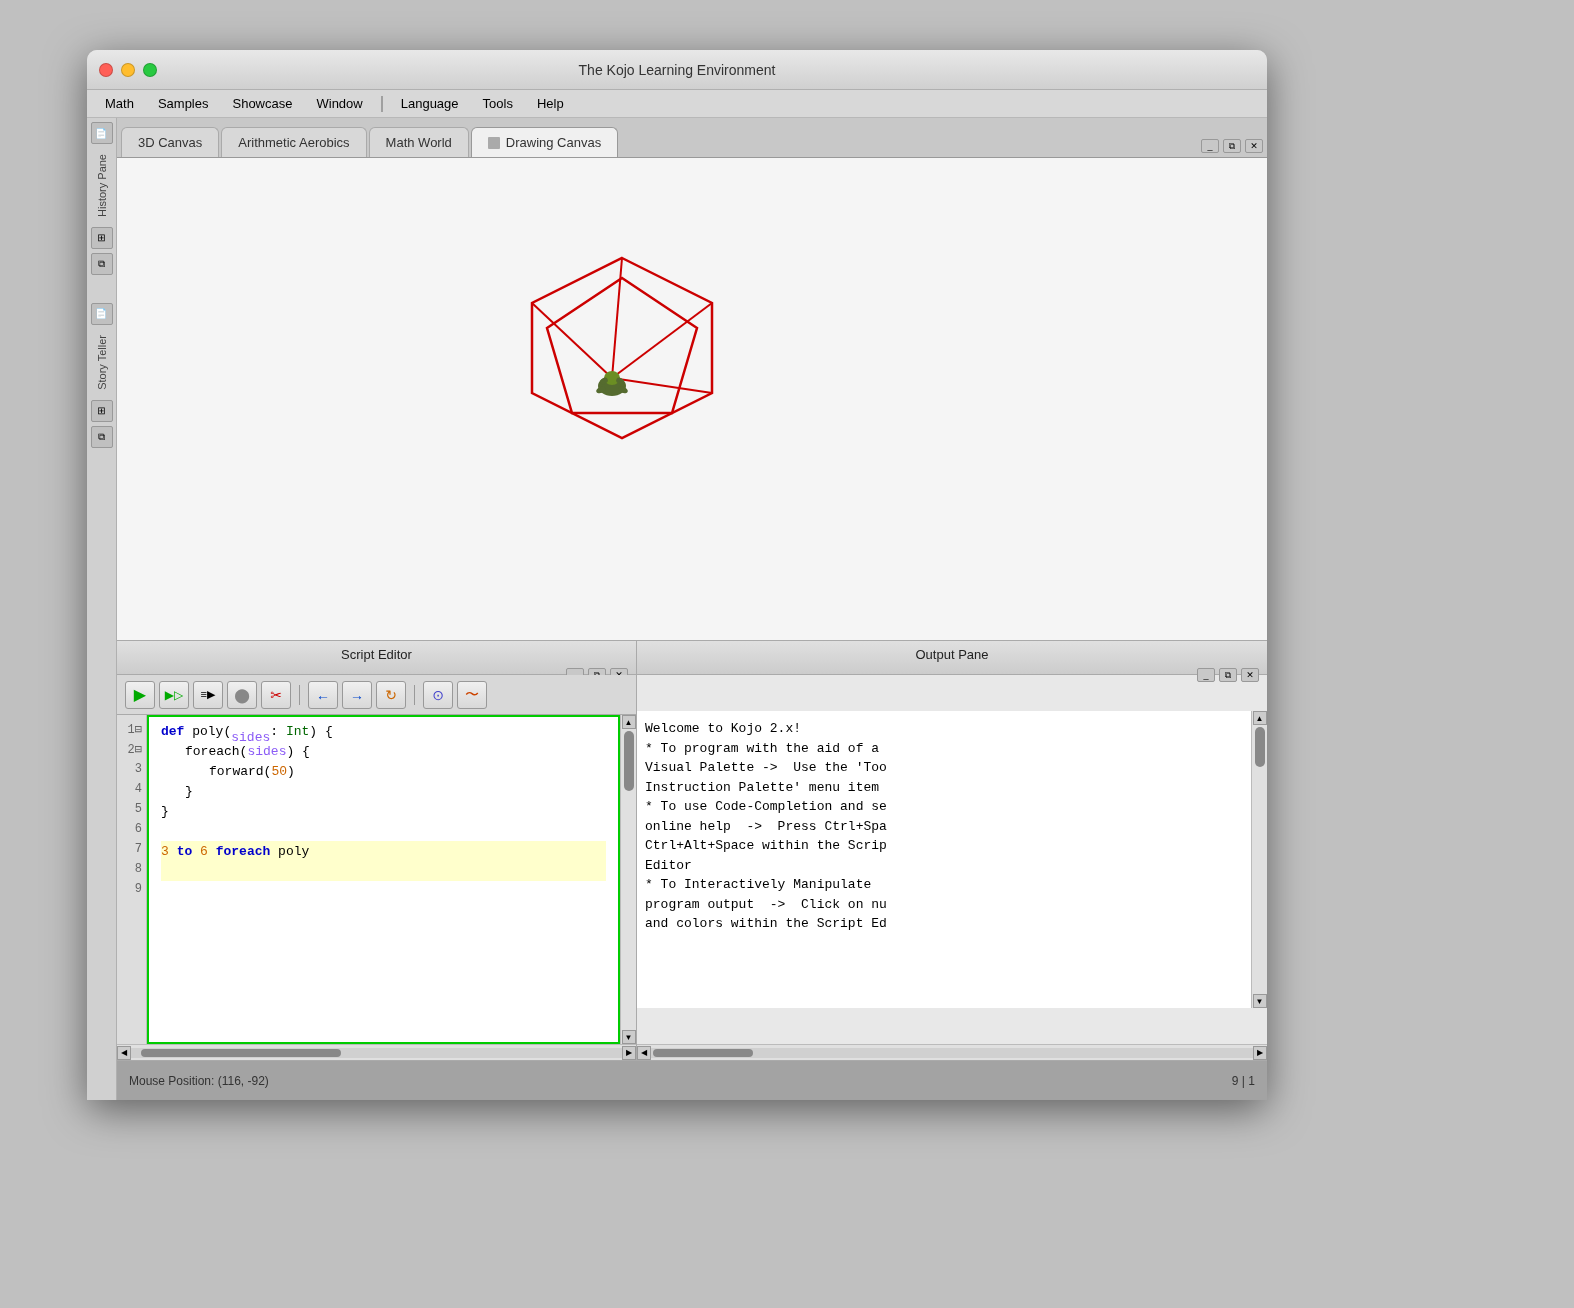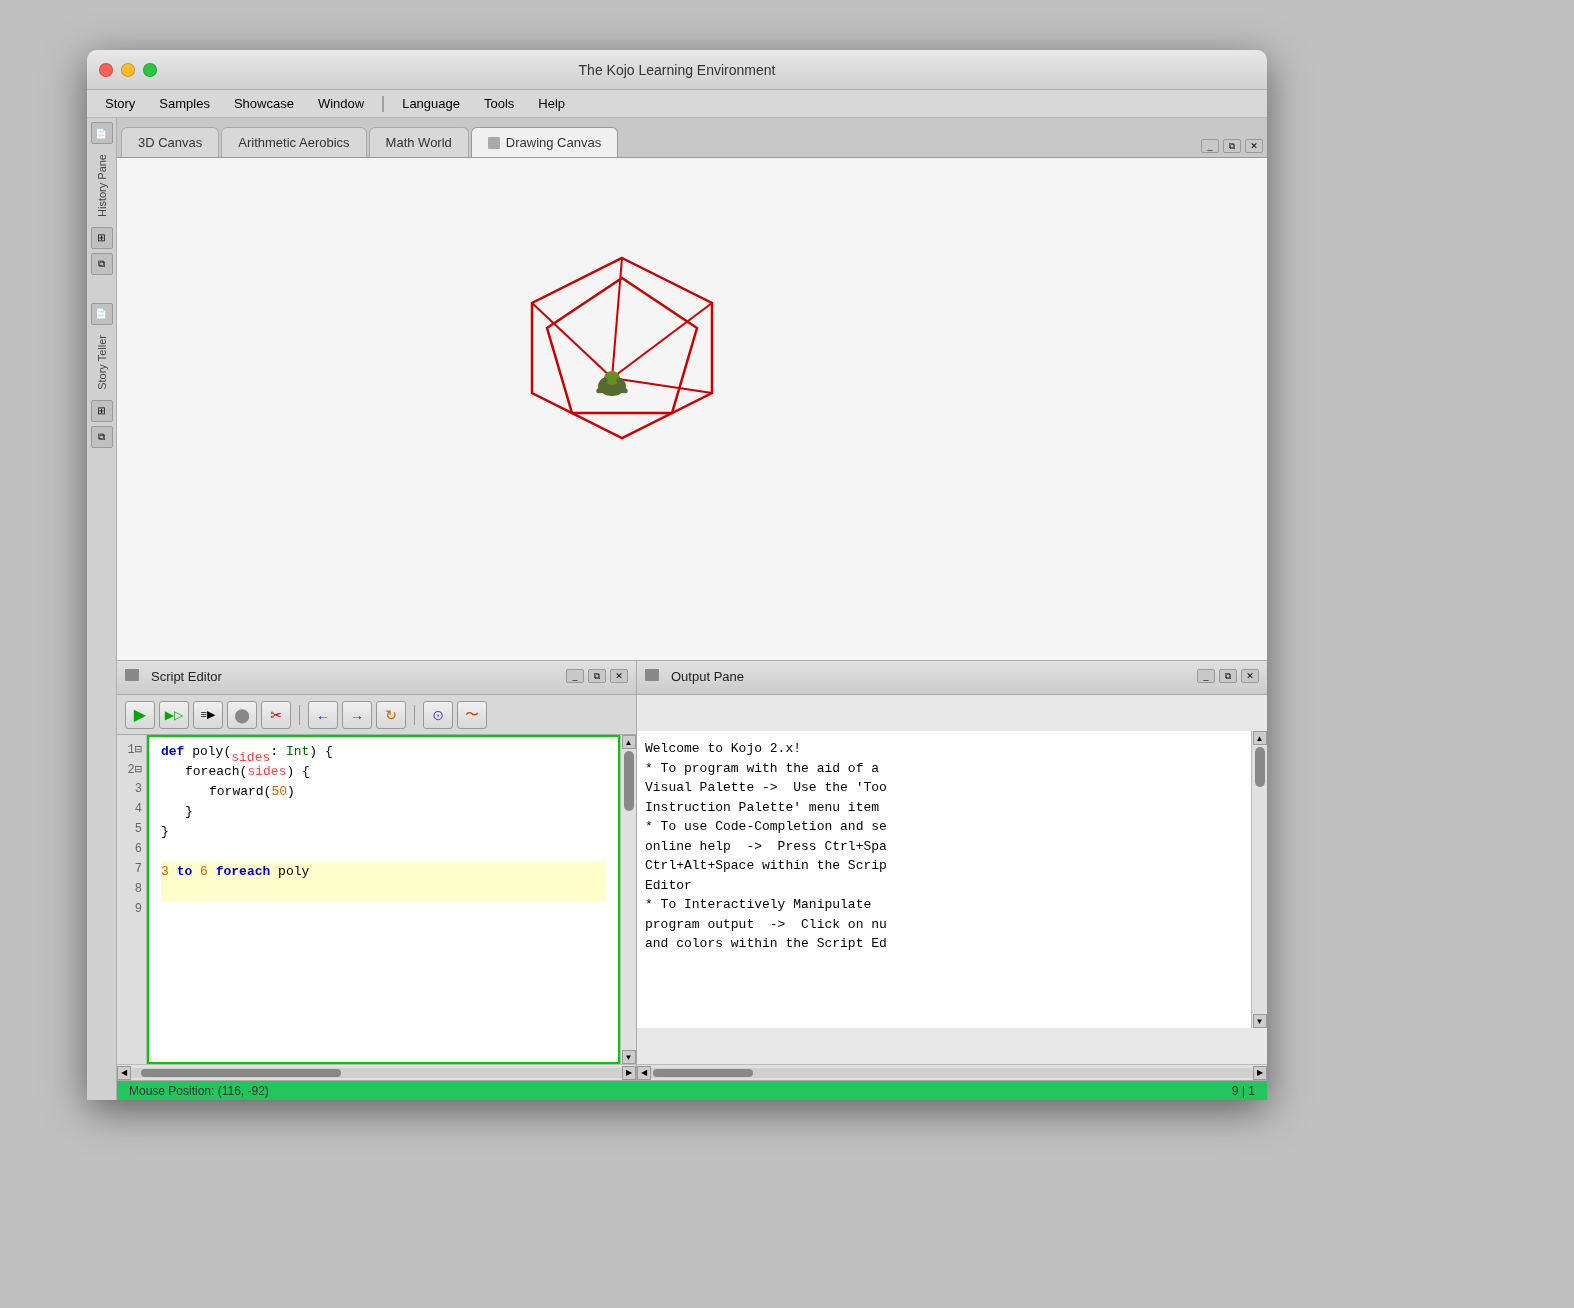--- a/index.html
+++ b/index.html
@@ -210,23 +210,25 @@
       width: 520px;
       display: flex;
       flex-direction: column;
       border-right: 1px solid #aaa;
       background: #e8e8e8;
     }
     .pane-header {
       height: 34px;
       background: linear-gradient(to bottom, #e0e0e0, #cccccc);
       display: flex;
-      padding: 8px 8px;
+      align-items: center;
+      padding: 0 8px;
       border-bottom: 1px solid #aaa;
       gap: 6px;
+      flex-direction: column;
     }
     .pane-title {
       font-size: 13px;
       font-weight: 500;
       color: #222;
     }
     .pane-controls {
       margin-left: auto;
       display: flex;
       gap: 4px;
@@ -299,21 +301,21 @@
       height: 20px;
       display: flex;
       align-items: center;
       white-space: nowrap;
     }
     .code-line.highlighted {
       background: #ffffcc;
     }
     .kw { color: #0000cc; font-weight: bold; }
     .fn { color: #000; }
-    .param { color: #ef4444; margin-top: 12px; }
+    .param { color: #8b5cf6; margin-top: 12px; }
     .type { color: #006600; }
     .num { color: #cc6600; }
 
     
     .editor-scrollbar {
       width: 16px;
       background: #e0e0e0;
       border-left: 1px solid #bbb;
       display: flex;
       flex-direction: column;
@@ -400,22 +402,22 @@
       line-height: 1.5;
     }
     .output-content {
       flex: 1;
       display: flex;
       overflow: hidden;
     }
 
     
     .status-bar {
-      height: 20px;
-      background: #22c55e;
+      height: 40px;
+      background: #a3a3a3;
       border-top: 1px solid #aaa;
       display: flex;
       align-items: center;
       padding: 0 12px;
       font-size: 12px;
       color: #333;
     }
     .status-right {
       margin-left: auto;
     }
@@ -435,21 +437,21 @@
   <div class="titlebar">
     <div class="traffic-lights">
       <div class="tl tl-red"></div>
       <div class="tl tl-yellow"></div>
       <div class="tl tl-green"></div>
     </div>
     <span class="titlebar-title">The Kojo Learning Environment</span>
   </div>
 
   <div class="menubar">
-    <div class="menu-item">Story</div>
+    <div class="menu-item">Math</div>
     <div class="menu-item">Samples</div>
     <div class="menu-item">Showcase</div>
     <div class="menu-item">Window</div>
     <div class="menu-divider"></div>
     <div class="menu-item">Language</div>
     <div class="menu-item">Tools</div>
     <div class="menu-item">Help</div>
   </div>
 
   <div class="main-content">

